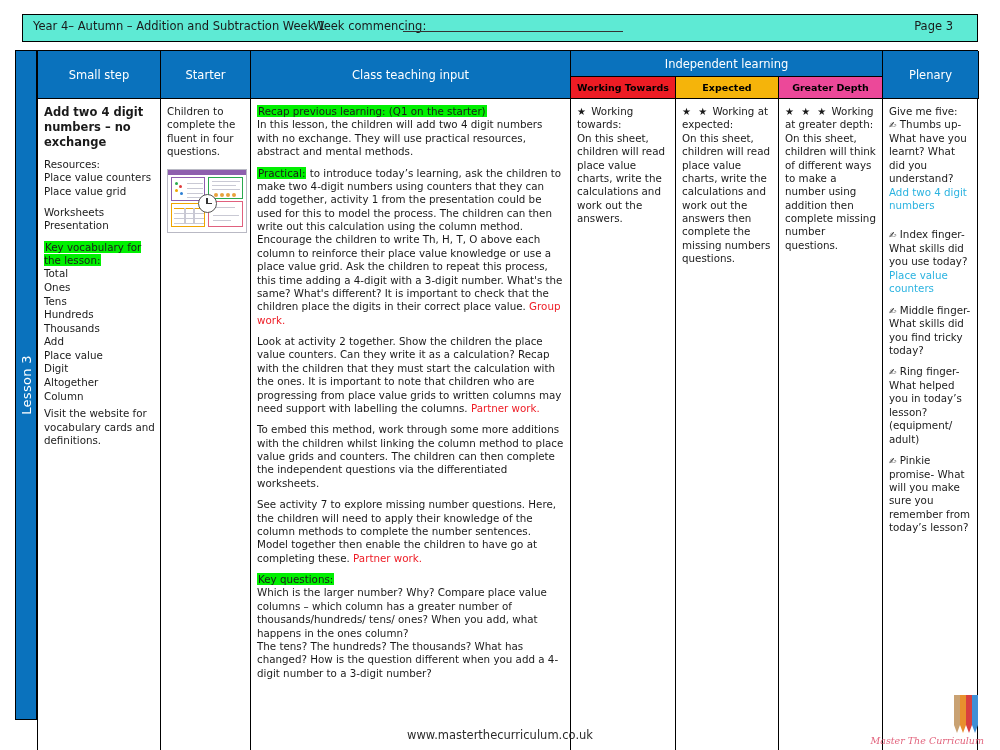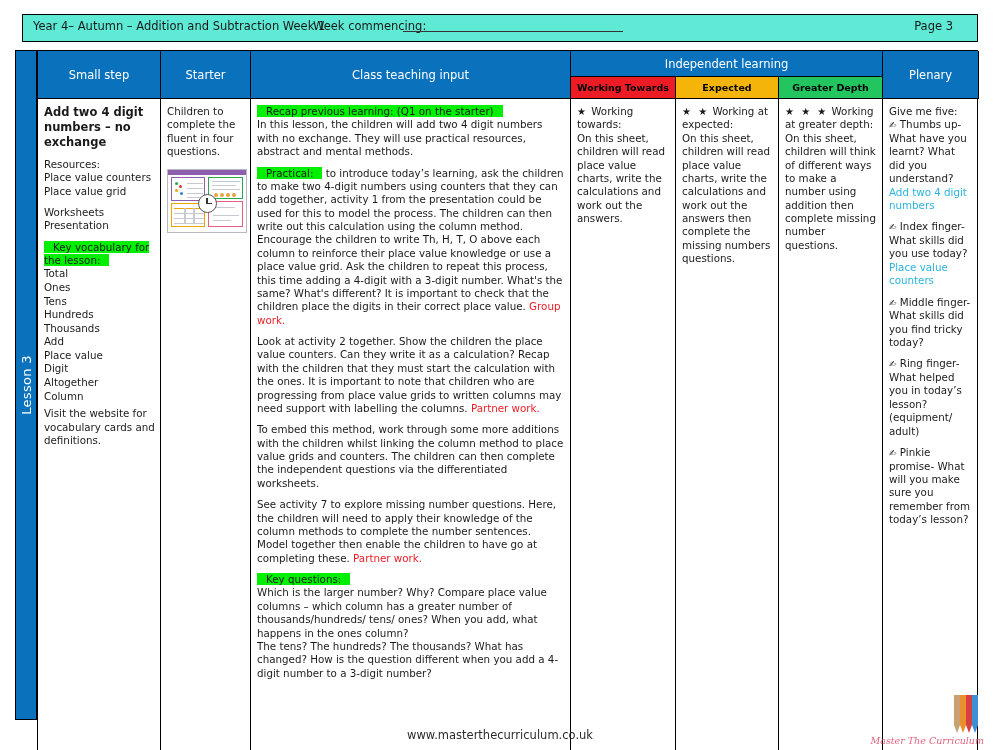--- a/index.html
+++ b/index.html
@@ -53,33 +53,33 @@
   .hdr-tall{grid-row:span 2;}
 
   .sub{
     font-size:9.5px;font-weight:bold;color:#000;
     display:flex;align-items:center;justify-content:center;
     border-right:1.5px solid #000;border-bottom:1.5px solid #000;
     box-sizing:border-box;text-align:center;
   }
   .sub-wt{background:#ed1c24;}
   .sub-ex{background:#f5b40a;}
-  .sub-gd{background:#22c55e;}
+  .sub-gd{background:#ec4899;}
 
   .cell{
     border-right:1.5px solid #000;box-sizing:border-box;
     padding:6px 5px 4px 6px;font-size:10.3px;line-height:1.30;
     overflow:hidden;
   }
   .cell:last-child{border-right:none;}
   .cell p{margin:0 0 8px 0;}
   .cell p.tight{margin:0;}
 
   .small-step-title{font-weight:bold;font-size:11.5px;line-height:1.3;margin:0 0 10px 0;}
-  .hl{background:#00f000;padding:0 9px;}
+  .hl{background:#00f000;padding:0 1px;}
   .red{color:#ee1c25;}
   .cyan{color:#2bb3e0;}
   .vocab-list{margin:0;}
   .vocab-list div{line-height:1.32;}
 
   
   .thumb{
     margin-top:10px;width:78px;height:62px;border:1px solid #b9b9c4;
     background:#ffffff;position:relative;overflow:hidden;
   }
@@ -252,21 +252,21 @@
 
     <div class="cell">
       <p class="tight">Give me five:</p>
 
       <p class="tight">
         <span class="hand">✍</span>
         <span>Thumbs up- What have you learnt? What did you understand?</span>
         <span class="cyan">Add two 4 digit numbers</span>
       </p>
 
-      <p style="margin-top:8px" class="tight">
+      <p style="margin-top:16px" class="tight">
         <span class="hand">✍</span>
         <span>Index finger- What skills did you use today?</span>
         <span class="cyan">Place value counters</span>
       </p>
 
       <p style="margin-top:8px" class="tight">
         <span class="hand">✍</span>
         <span>Middle finger- What skills did you find tricky today?</span>
       </p>
 

